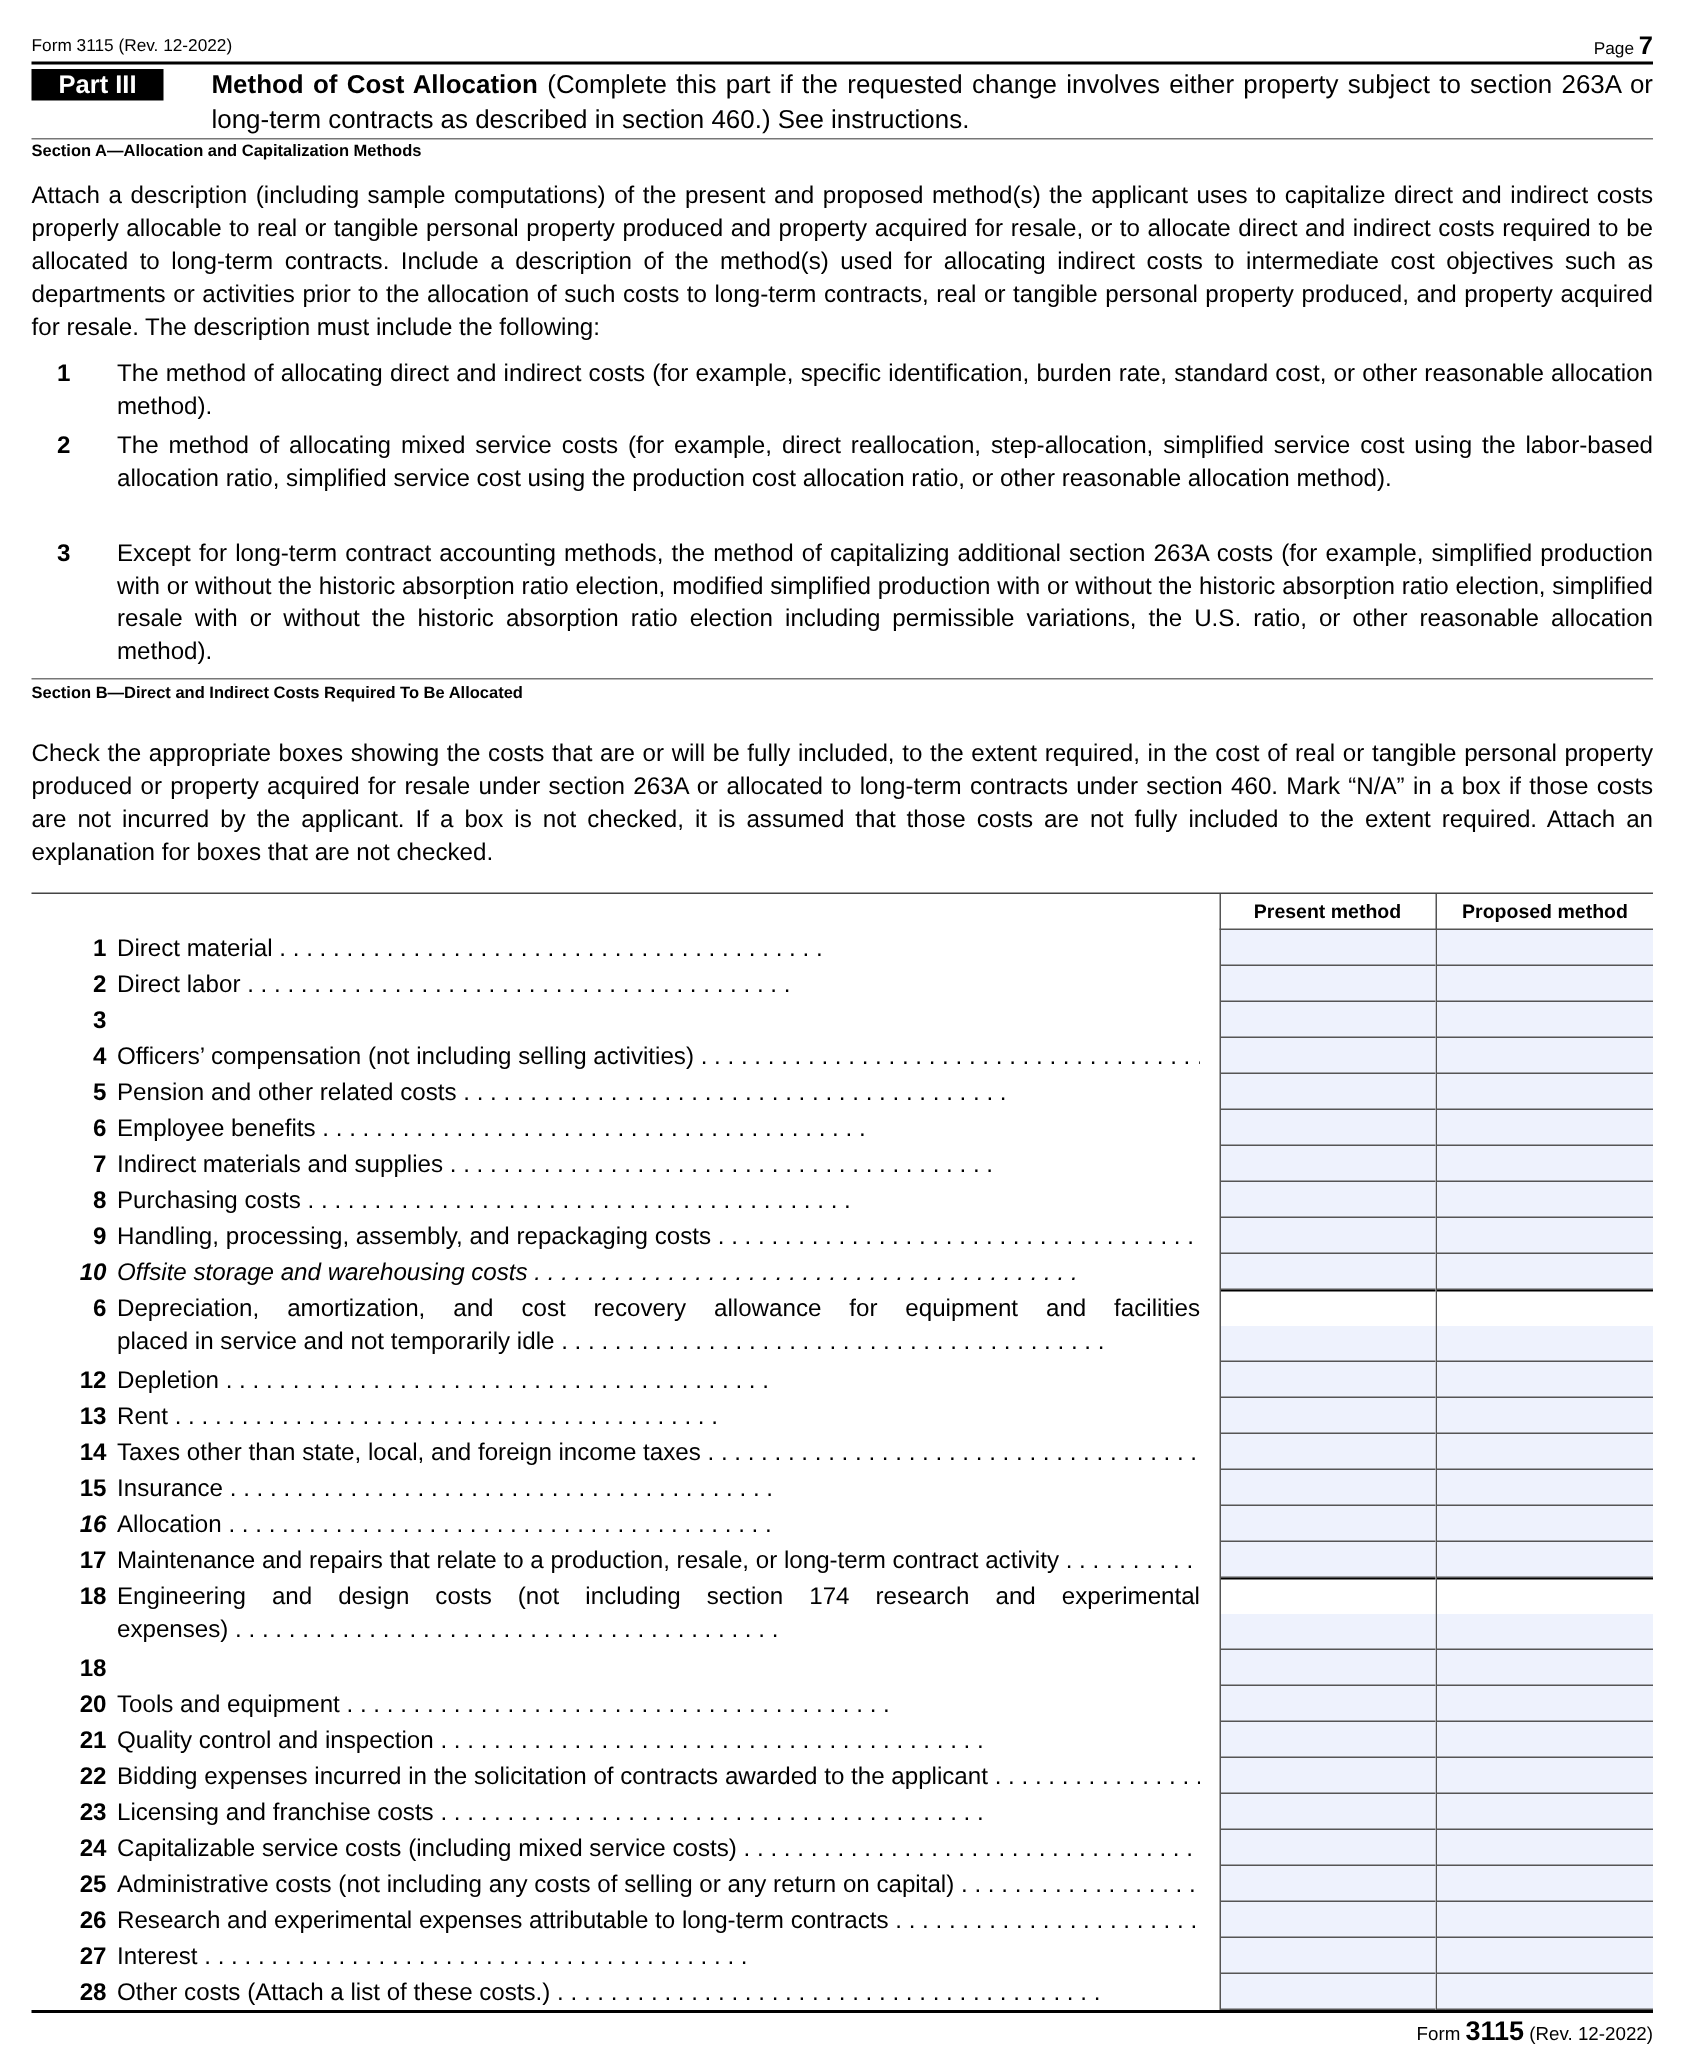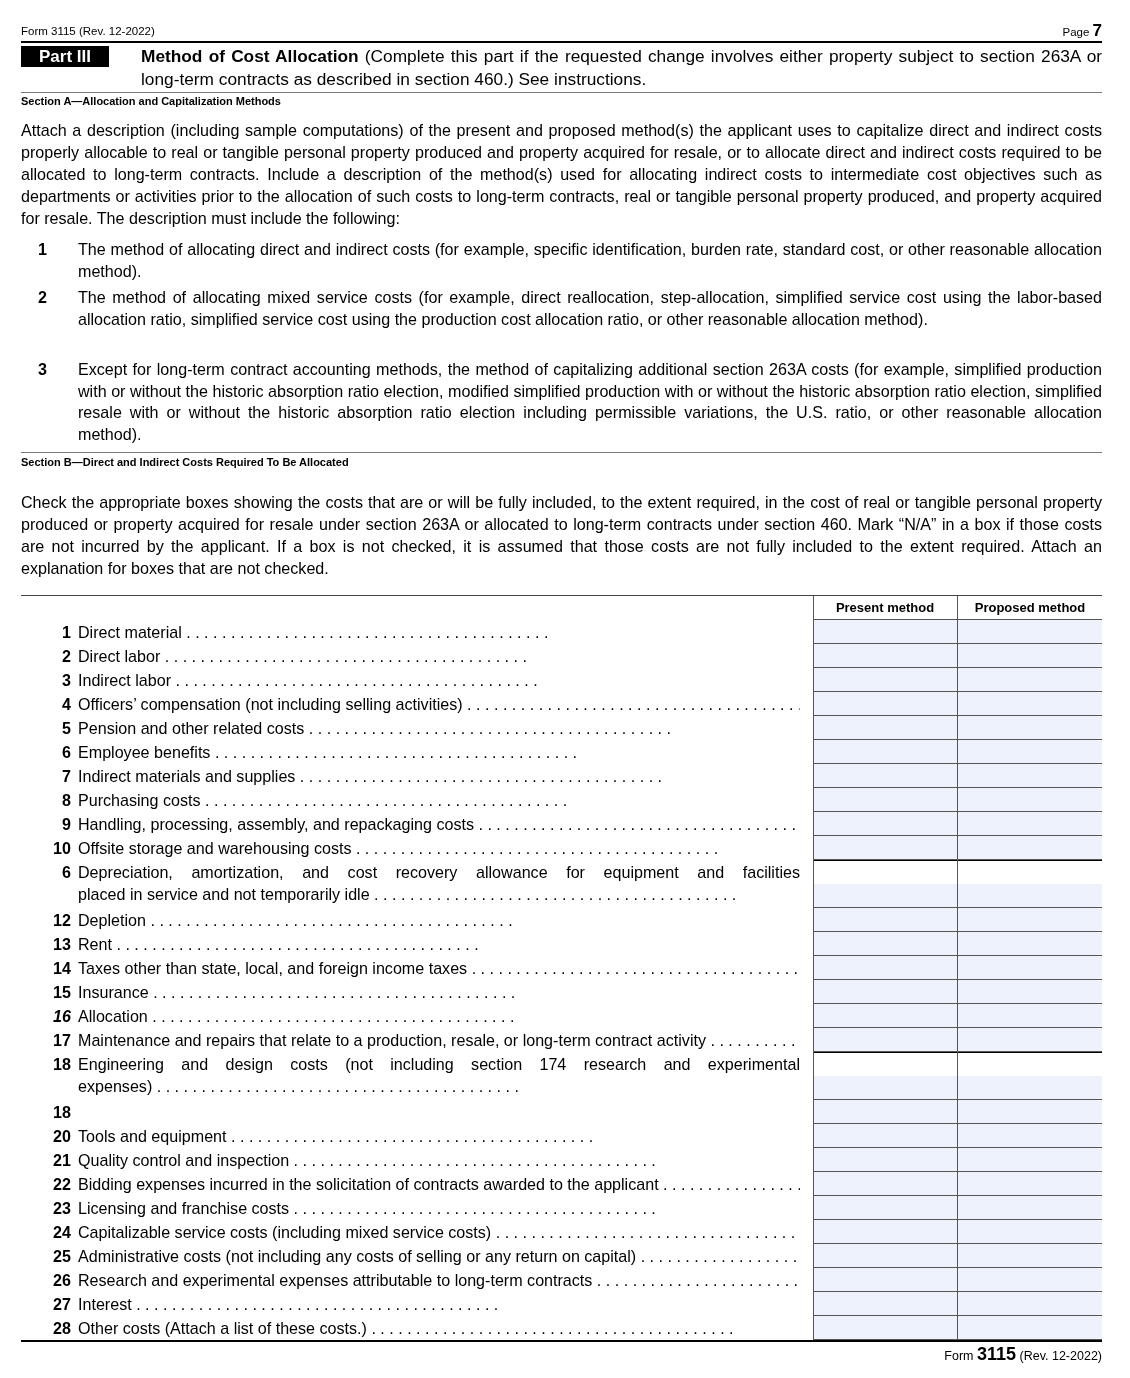--- a/index.html
+++ b/index.html
@@ -94,21 +94,20 @@
         <div class="cell proposed" style="top: 0px; height: 24px;"></div>
       </div>
       <div class="row" style="top: 48px; height: 24px;">
         <span class="n" style="top: 3px;">2</span>
         <span class="lbl" style="top: 3px;"><span>Direct labor</span><span> .  .  .  .  .  .  .  .  .  .  .  .  .  .  .  .  .  .  .  .  .  .  .  .  .  .  .  .  .  .  .  .  .  .  .  .  .  .  .  .  .</span></span>
         <div class="cell present" style="top: 0px; height: 24px;"></div>
         <div class="cell proposed" style="top: 0px; height: 24px;"></div>
       </div>
       <div class="row" style="top: 72px; height: 24px;">
         <span class="n" style="top: 3px;">3</span>
-        <span class="lbl" style="top: 3px;"><span>Indirect labor</span><span> .  .  .  .  .  .  .  .  .  .  .  .  .  .  .  .  .  .  .  .  .  .  .  .  .  .  .  .  .  .  .  .  .  .  .  .  .  .  .  .  .</span></span>
         <div class="cell present" style="top: 0px; height: 24px;"></div>
         <div class="cell proposed" style="top: 0px; height: 24px;"></div>
       </div>
       <div class="row" style="top: 96px; height: 24px;">
         <span class="n" style="top: 3px;">4</span>
         <span class="lbl" style="top: 3px;"><span>Officers’ compensation (not including selling activities)</span><span> .  .  .  .  .  .  .  .  .  .  .  .  .  .  .  .  .  .  .  .  .  .  .  .  .  .  .  .  .  .  .  .  .  .  .  .  .  .  .  .  .</span></span>
         <div class="cell present" style="top: 0px; height: 24px;"></div>
         <div class="cell proposed" style="top: 0px; height: 24px;"></div>
       </div>
       <div class="row" style="top: 120px; height: 24px;">
@@ -134,21 +133,21 @@
         <span class="lbl" style="top: 3px;"><span>Purchasing costs</span><span> .  .  .  .  .  .  .  .  .  .  .  .  .  .  .  .  .  .  .  .  .  .  .  .  .  .  .  .  .  .  .  .  .  .  .  .  .  .  .  .  .</span></span>
         <div class="cell present" style="top: 0px; height: 24px;"></div>
         <div class="cell proposed" style="top: 0px; height: 24px;"></div>
       </div>
       <div class="row" style="top: 216px; height: 24px;">
         <span class="n" style="top: 3px;">9</span>
         <span class="lbl" style="top: 3px;"><span>Handling, processing, assembly, and repackaging costs</span><span> .  .  .  .  .  .  .  .  .  .  .  .  .  .  .  .  .  .  .  .  .  .  .  .  .  .  .  .  .  .  .  .  .  .  .  .  .  .  .  .  .</span></span>
         <div class="cell present" style="top: 0px; height: 24px;"></div>
         <div class="cell proposed" style="top: 0px; height: 24px;"></div>
       </div>
-      <div class="row" style="top: 240px; height: 24px;">
+      <div class="row" style="top: 240px; height: 24px; font-style: italic;">
         <span class="n" style="top: 3px;">10</span>
         <span class="lbl" style="top: 3px;"><span>Offsite storage and warehousing costs</span><span> .  .  .  .  .  .  .  .  .  .  .  .  .  .  .  .  .  .  .  .  .  .  .  .  .  .  .  .  .  .  .  .  .  .  .  .  .  .  .  .  .</span></span>
         <div class="cell present" style="top: 0px; height: 24px;"></div>
         <div class="cell proposed" style="top: 0px; height: 24px;"></div>
       </div>
       <div class="row" style="top: 264px; height: 48px;">
         <span class="n" style="top: 3px;">6</span>
         <span class="lbl" style="top: 25px;"><span>placed in  service and not temporarily idle</span><span> .  .  .  .  .  .  .  .  .  .  .  .  .  .  .  .  .  .  .  .  .  .  .  .  .  .  .  .  .  .  .  .  .  .  .  .  .  .  .  .  .</span></span>
         <span class="lbl" style="top: 3px; text-align: justify; text-align-last: justify;"><span>Depreciation, amortization, and cost recovery allowance for equipment and facilities</span></span>
         <div class="cell-top present" style="left: 793px; width: 143px; top: 0px; height: 24px;"></div>

